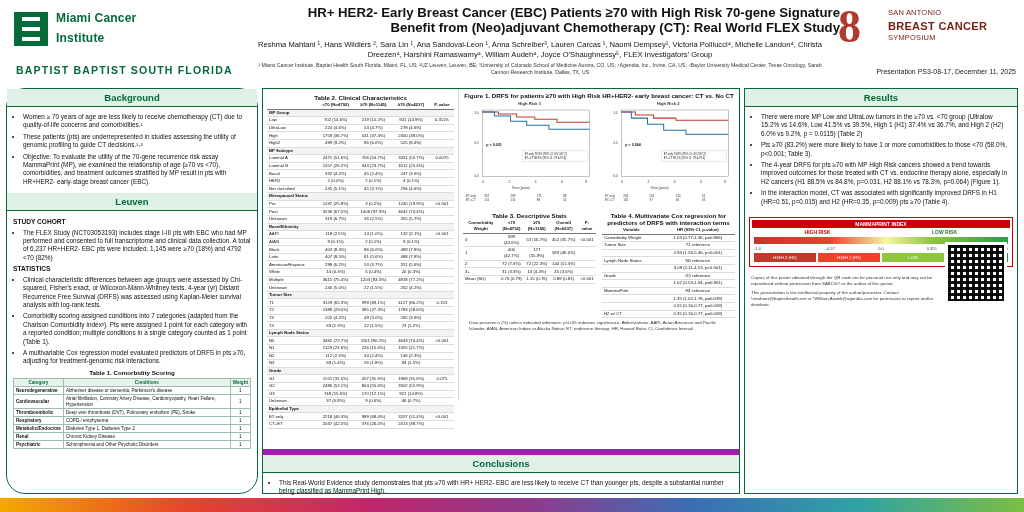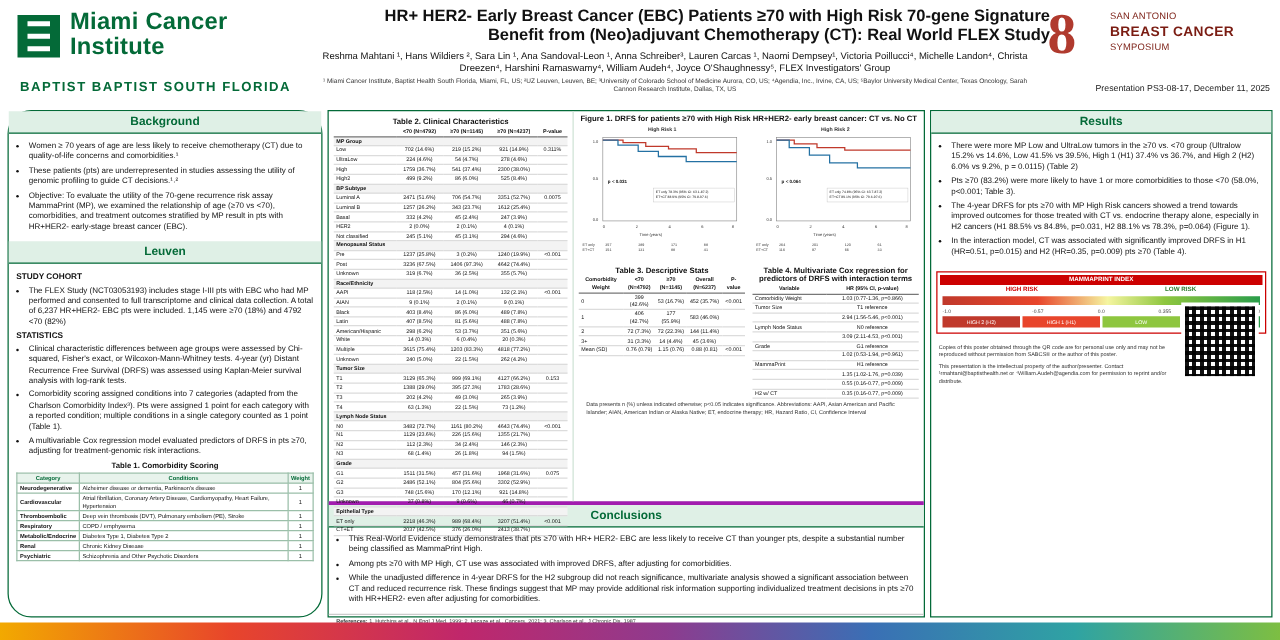--- a/index.html
+++ b/index.html
@@ -14,21 +14,21 @@
 
   
   .header { position:absolute; left:0; top:0; width:1024px; height:86px; background:#fff; }
   .logo-block { position:absolute; left:6px; top:6px; width:238px; height:76px; }
   .logo-sq { position:absolute; left:8px; top:6px; width:34px; height:34px; background:#046A38; }
   .logo-sq:after{ content:""; position:absolute; left:8px; top:5px; width:18px; height:24px;
      background:
        linear-gradient(#fff,#fff) 0 0/18px 4px no-repeat,
        linear-gradient(#fff,#fff) 0 10px/18px 4px no-repeat,
        linear-gradient(#fff,#fff) 0 20px/18px 4px no-repeat;}
-  .logo-name { position:absolute; left:50px; top:2px; font-size:19px; line-height:20px; font-weight:700; color:#046A38; letter-spacing:.2px; }
+  .logo-name { position:absolute; left:50px; top:2px; font-size:12px; line-height:20px; font-weight:700; color:#046A38; letter-spacing:.2px; }
   .logo-sub { position:absolute; left:10px; top:58px; font-size:10.5px; font-weight:700; color:#046A38; letter-spacing:1.2px; }
 
   .title { position:absolute; left:260px; top:5px; width:580px; text-align:right;
            font-size:13.2px; line-height:15px; font-weight:700; color:#111; }
   .authors { position:absolute; left:250px; top:40px; width:580px; text-align:center;
            font-size:7.6px; line-height:9.5px; color:#111; }
   .affil { position:absolute; left:250px; top:62px; width:580px; text-align:center;
            font-size:5.2px; line-height:6.6px; color:#333; }
 
   .sabcs { position:absolute; right:8px; top:4px; width:178px; height:58px; }
@@ -58,21 +58,21 @@
   .t1 th, .t1 td { border:0.5px solid #9bbfa9; padding:0.5px 2px; }
   .t1 th { background:#e8f3ec; color:#046A38; font-weight:700; }
 
   .chars th, .chars td { padding:0.3px 2px; border-bottom:0.4px solid #dcdcdc; font-size:4.3px; }
   .chars thead th { border-bottom:0.8px solid #777; background:#fff; }
   .chars .grp { font-weight:700; background:#f3f3f3; }
   .chars td.num { text-align:center; }
   .figtitle { text-align:center; font-weight:700; font-size:6.2px; color:#111; margin-bottom:2px; }
   .kmlab { font-size:4.2px; text-align:center; color:#333; }
 
-  .concl { border-top:3px solid #a21caf; }
+  .concl { border-top:6px solid #a21caf;margin-top:48px; }
   .footnote { font-size:4.4px; line-height:6px; color:#333; padding:2px 6px; }
 
   
   .qr { position:absolute; right:10px; bottom:8px; width:62px; height:62px; background:
      repeating-linear-gradient(#111 0 3px, #fff 3px 6px),
      repeating-linear-gradient(90deg,#111 0 3px, #fff 3px 6px);
      background-blend-mode:multiply; border:3px solid #fff; }
   .mmpbox { border:1px solid #c00; margin:4px; padding:2px; }
   .mmptitle { background:#c00; color:#fff; font-size:5px; text-align:center; font-weight:700; padding:1px 0; }
 

